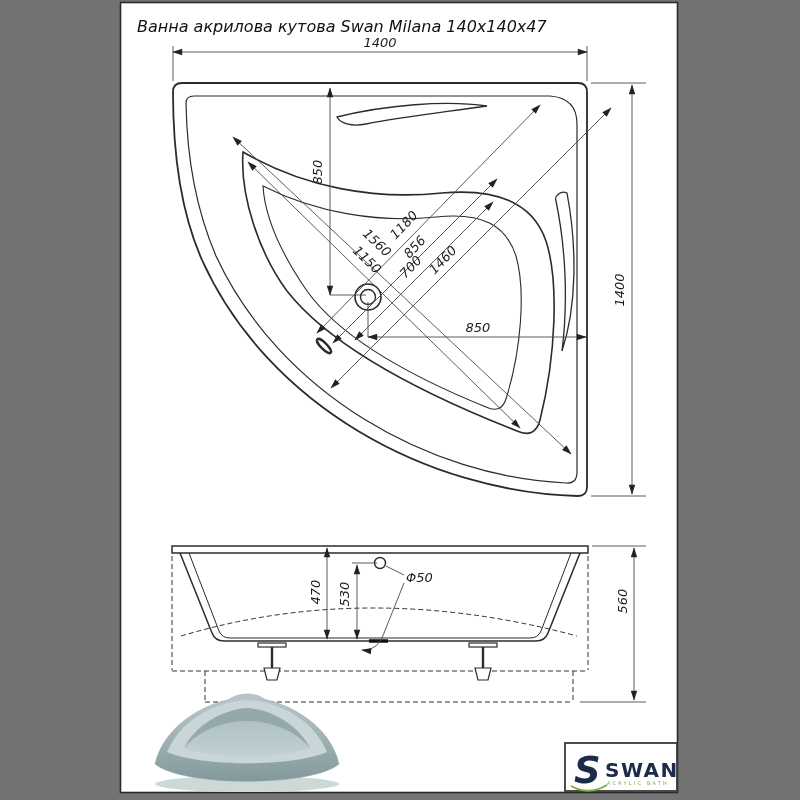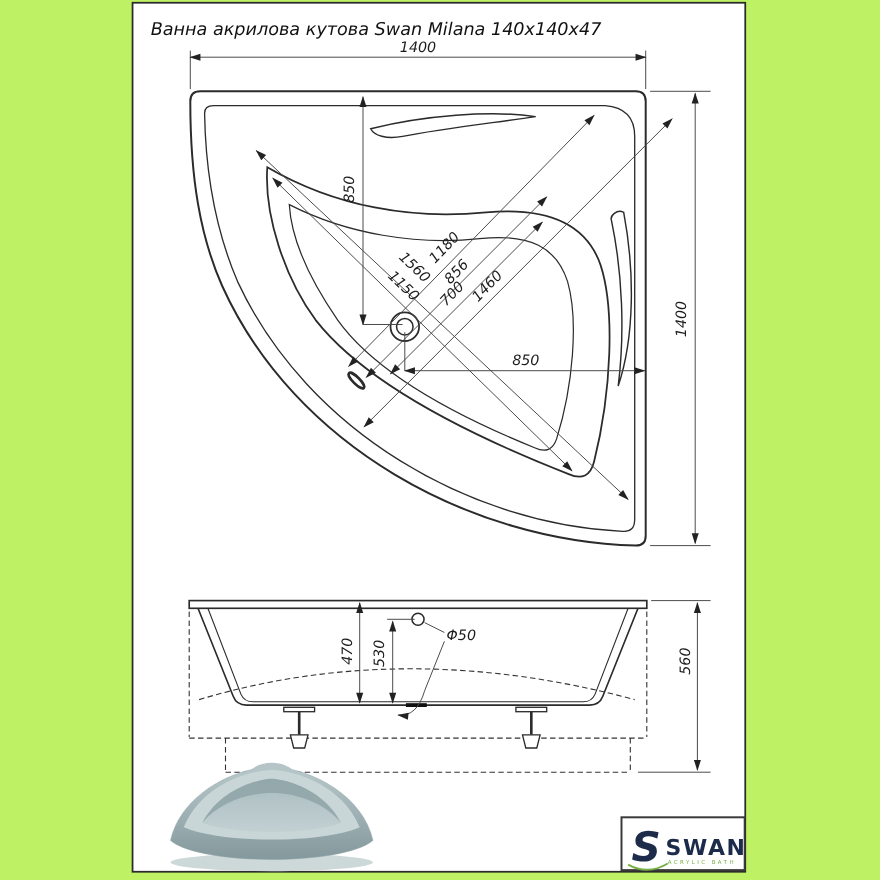--- a/index.html
+++ b/index.html
@@ -1,16 +1,16 @@
 <!DOCTYPE html>
 <html><head>
 <meta charset="utf-8">
 <style>
   html,body{margin:0;padding:0;background:#ffffff;}
-  .stage{position:relative;width:800px;height:800px;background:#bef264;overflow:hidden;
+  .stage{position:relative;width:800px;height:800px;background:#737373;overflow:hidden;
          font-family:"DejaVu Sans", sans-serif;}
   svg text{font-family:"DejaVu Sans", sans-serif;}
   .dimtxt{font-style:italic;font-size:13px;fill:#1c1c1c;}
   .titletxt{font-style:italic;font-size:16px;fill:#111;}
 </style>
 </head>
 <body>
 
 <div class="stage">
 <svg width="800" height="800" viewBox="0 0 800 800">

